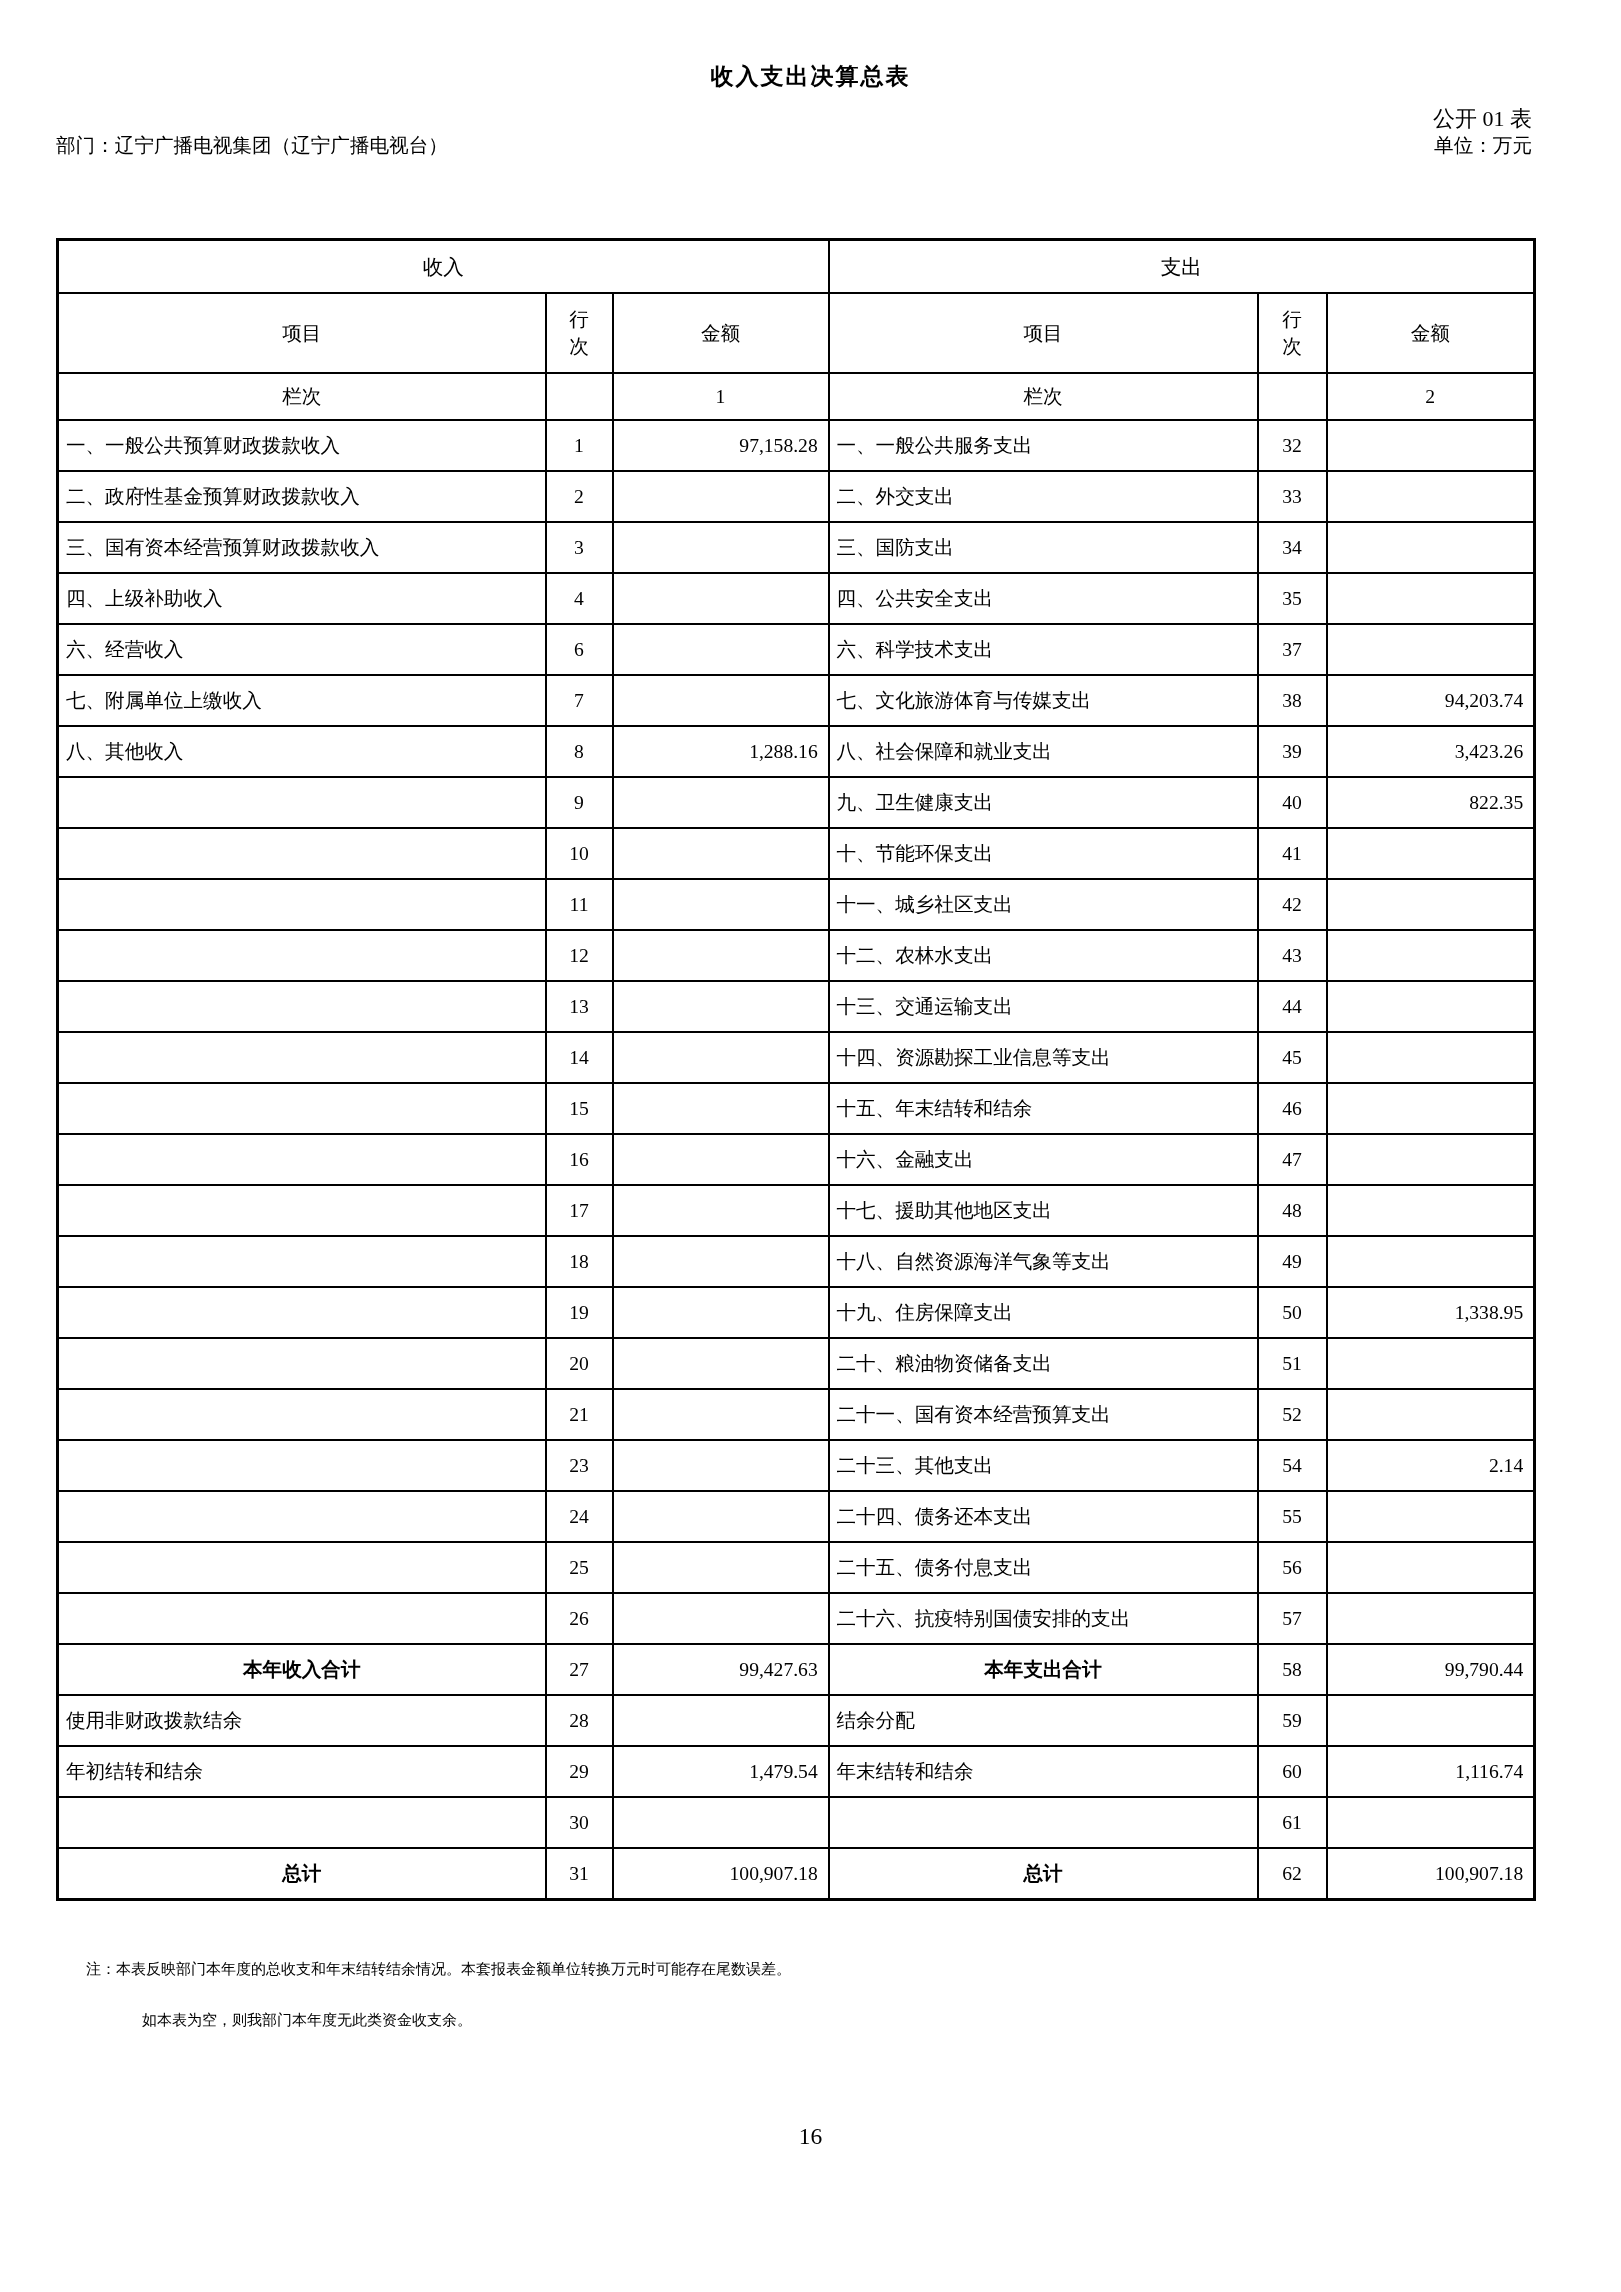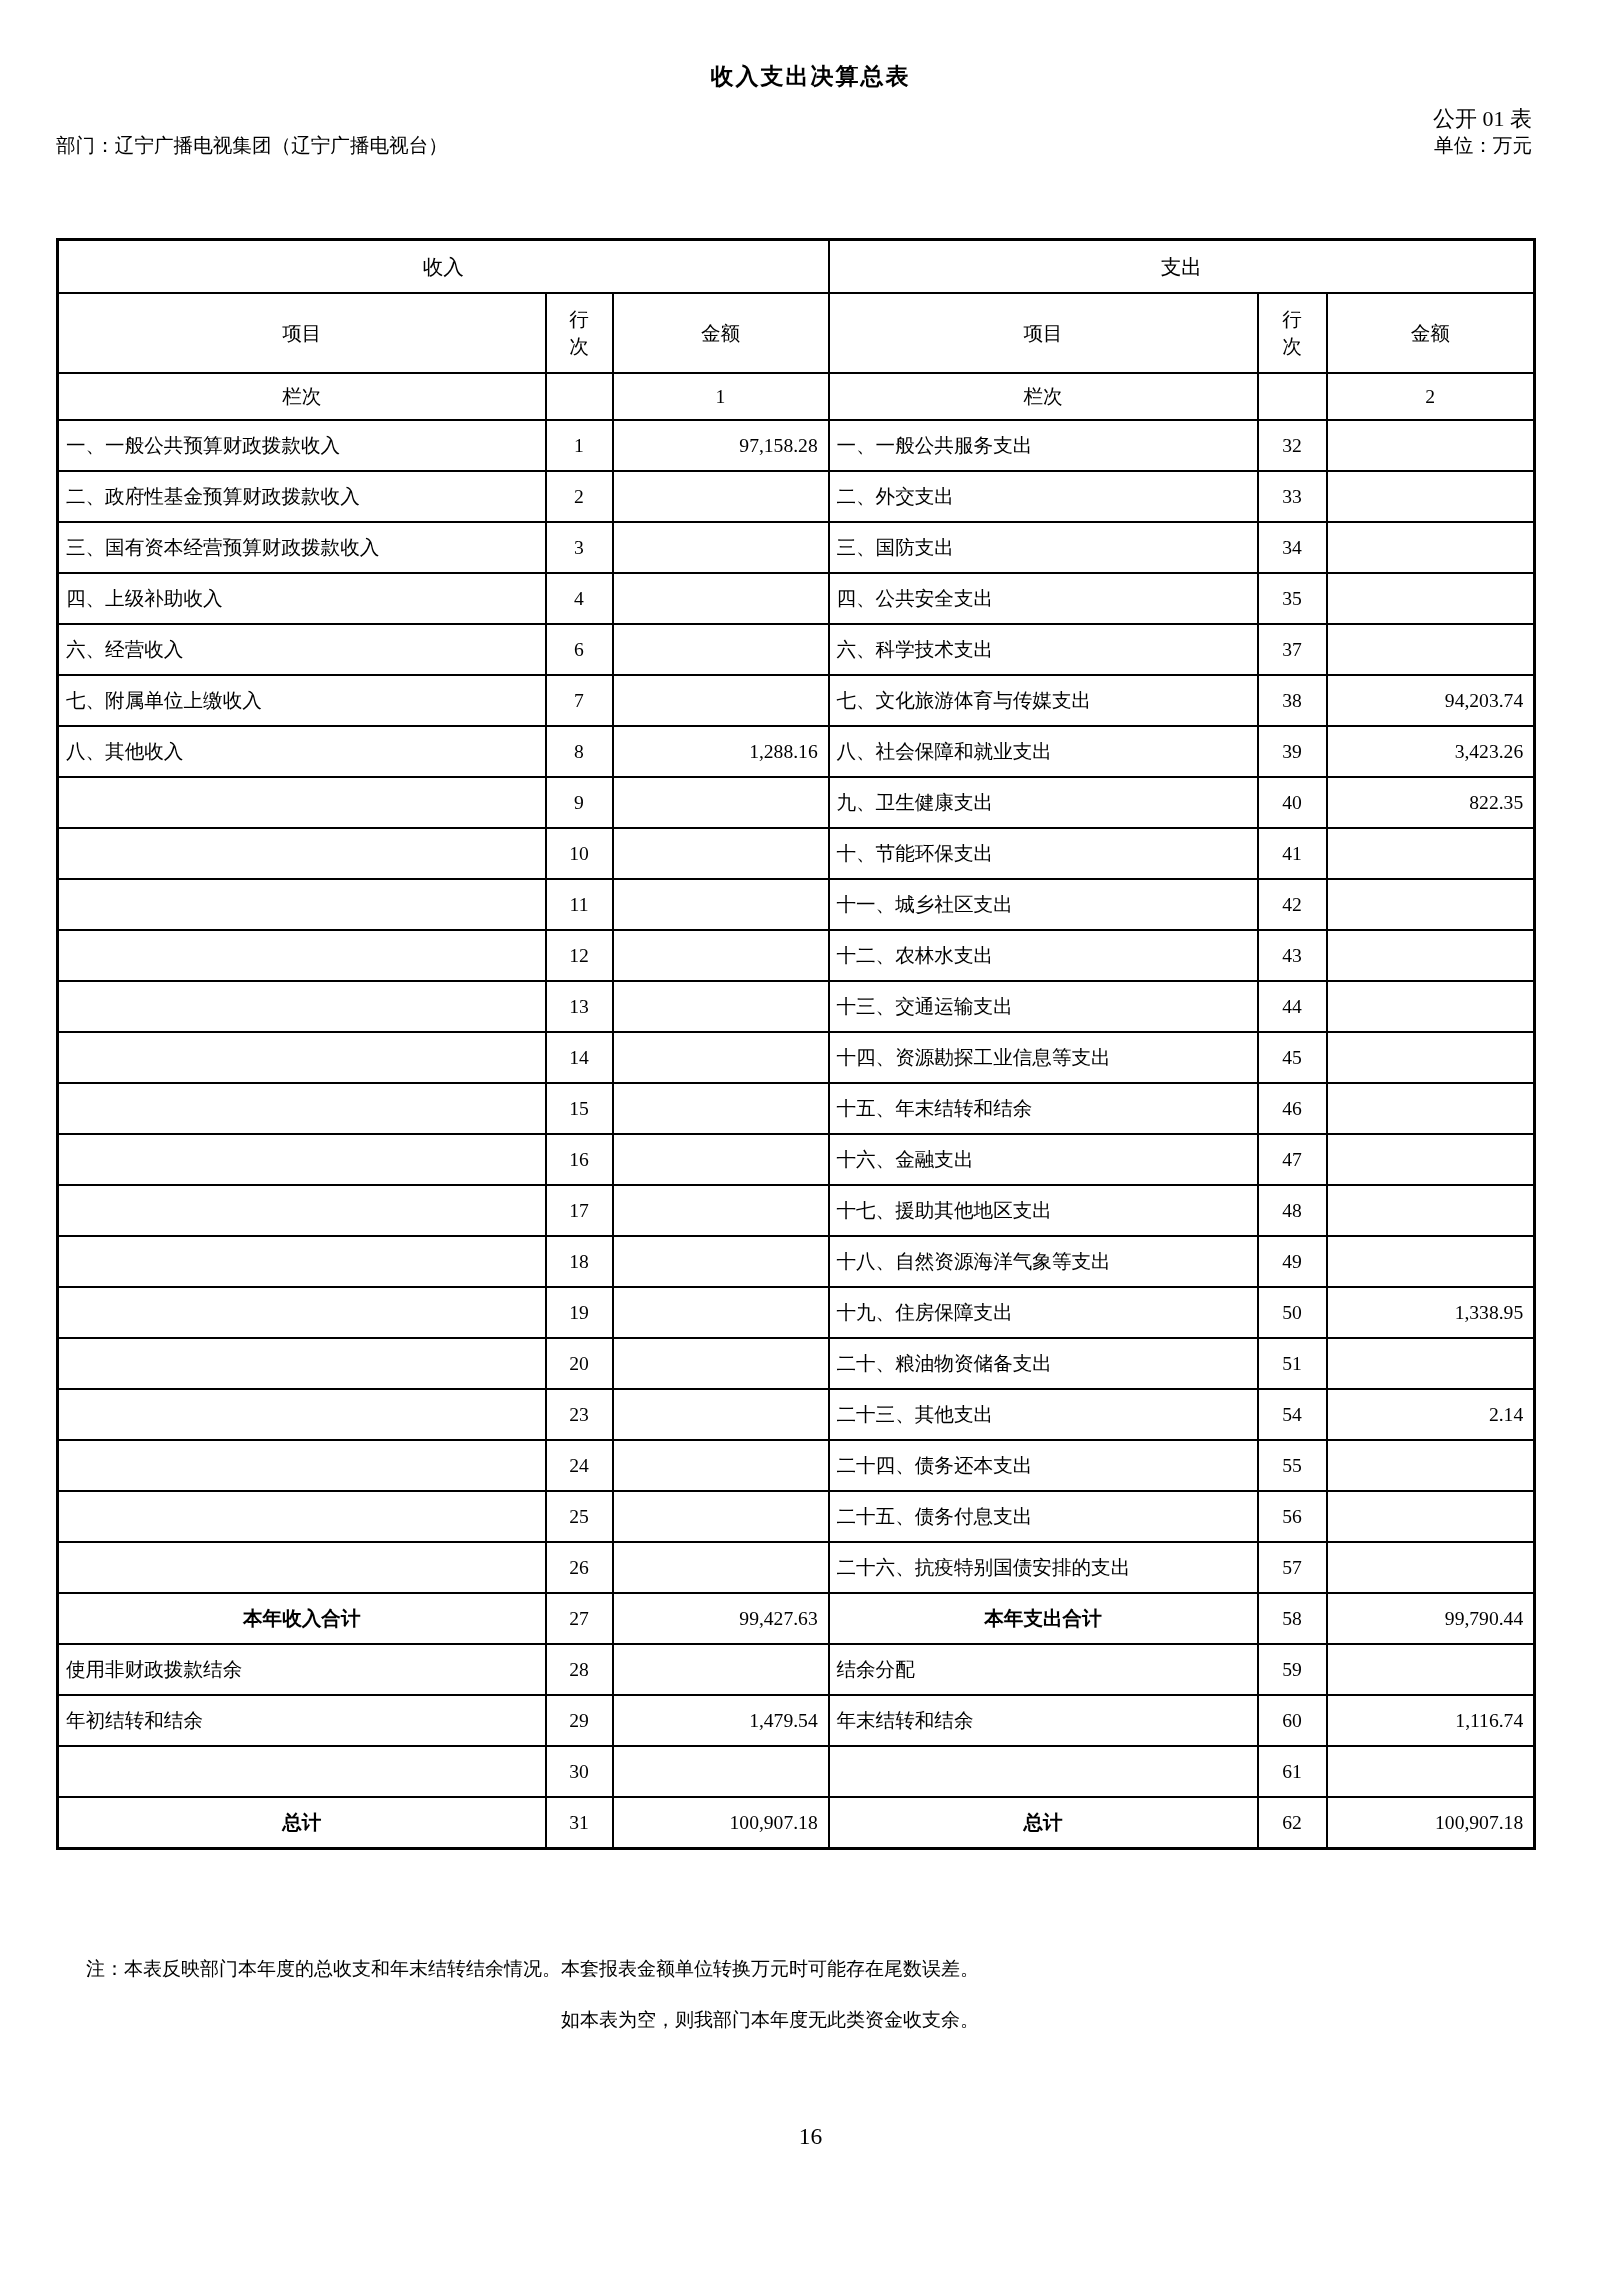--- a/index.html
+++ b/index.html
@@ -38,21 +38,21 @@
   }
   tr.h3 td{height:45px;text-align:center;}
   tbody td{height:49px;}
   td.item{text-align:left;padding-left:6.9px;}
   td.item.total{
     text-align:center;padding-left:0;
     font-family:"Liberation Sans",sans-serif;font-weight:700;
   }
   td.line{text-align:center;}
   td.amount{text-align:right;padding-right:9.8px;}
-  .note{position:absolute;top:1958px;left:86px;font-size:19px;line-height:22.5px;text-align:right;}
+  .note{position:absolute;top:1958px;left:86px;font-size:15px;line-height:22.5px;}
   .note-line2{margin-top:28px;margin-left:56px;}
   .pageno{position:absolute;top:2123px;left:0;width:100%;text-align:center;font-size:23.5px;}
 </style>
 </head>
 <body>
 
 <h1 class="title">收入支出决算总表</h1>
 <div class="table-code">公开 01 表</div>
 <div class="meta-row">
   <span>部门：辽宁广播电视集团（辽宁广播电视台）</span>
@@ -238,20 +238,28 @@
       <tr>
         <td class="item"></td>
         <td class="line">20</td>
         <td class="amount"></td>
         <td class="item">二十、粮油物资储备支出</td>
         <td class="line">51</td>
         <td class="amount"></td>
       </tr>
       <tr>
         <td class="item"></td>
+        <td class="line">21</td>
+        <td class="amount"></td>
+        <td class="item">二十一、国有资本经营预算支出</td>
+        <td class="line">52</td>
+        <td class="amount"></td>
+      </tr>
+      <tr>
+        <td class="item"></td>
         <td class="line">23</td>
         <td class="amount"></td>
         <td class="item">二十三、其他支出</td>
         <td class="line">54</td>
         <td class="amount">2.14</td>
       </tr>
       <tr>
         <td class="item"></td>
         <td class="line">24</td>
         <td class="amount"></td>

